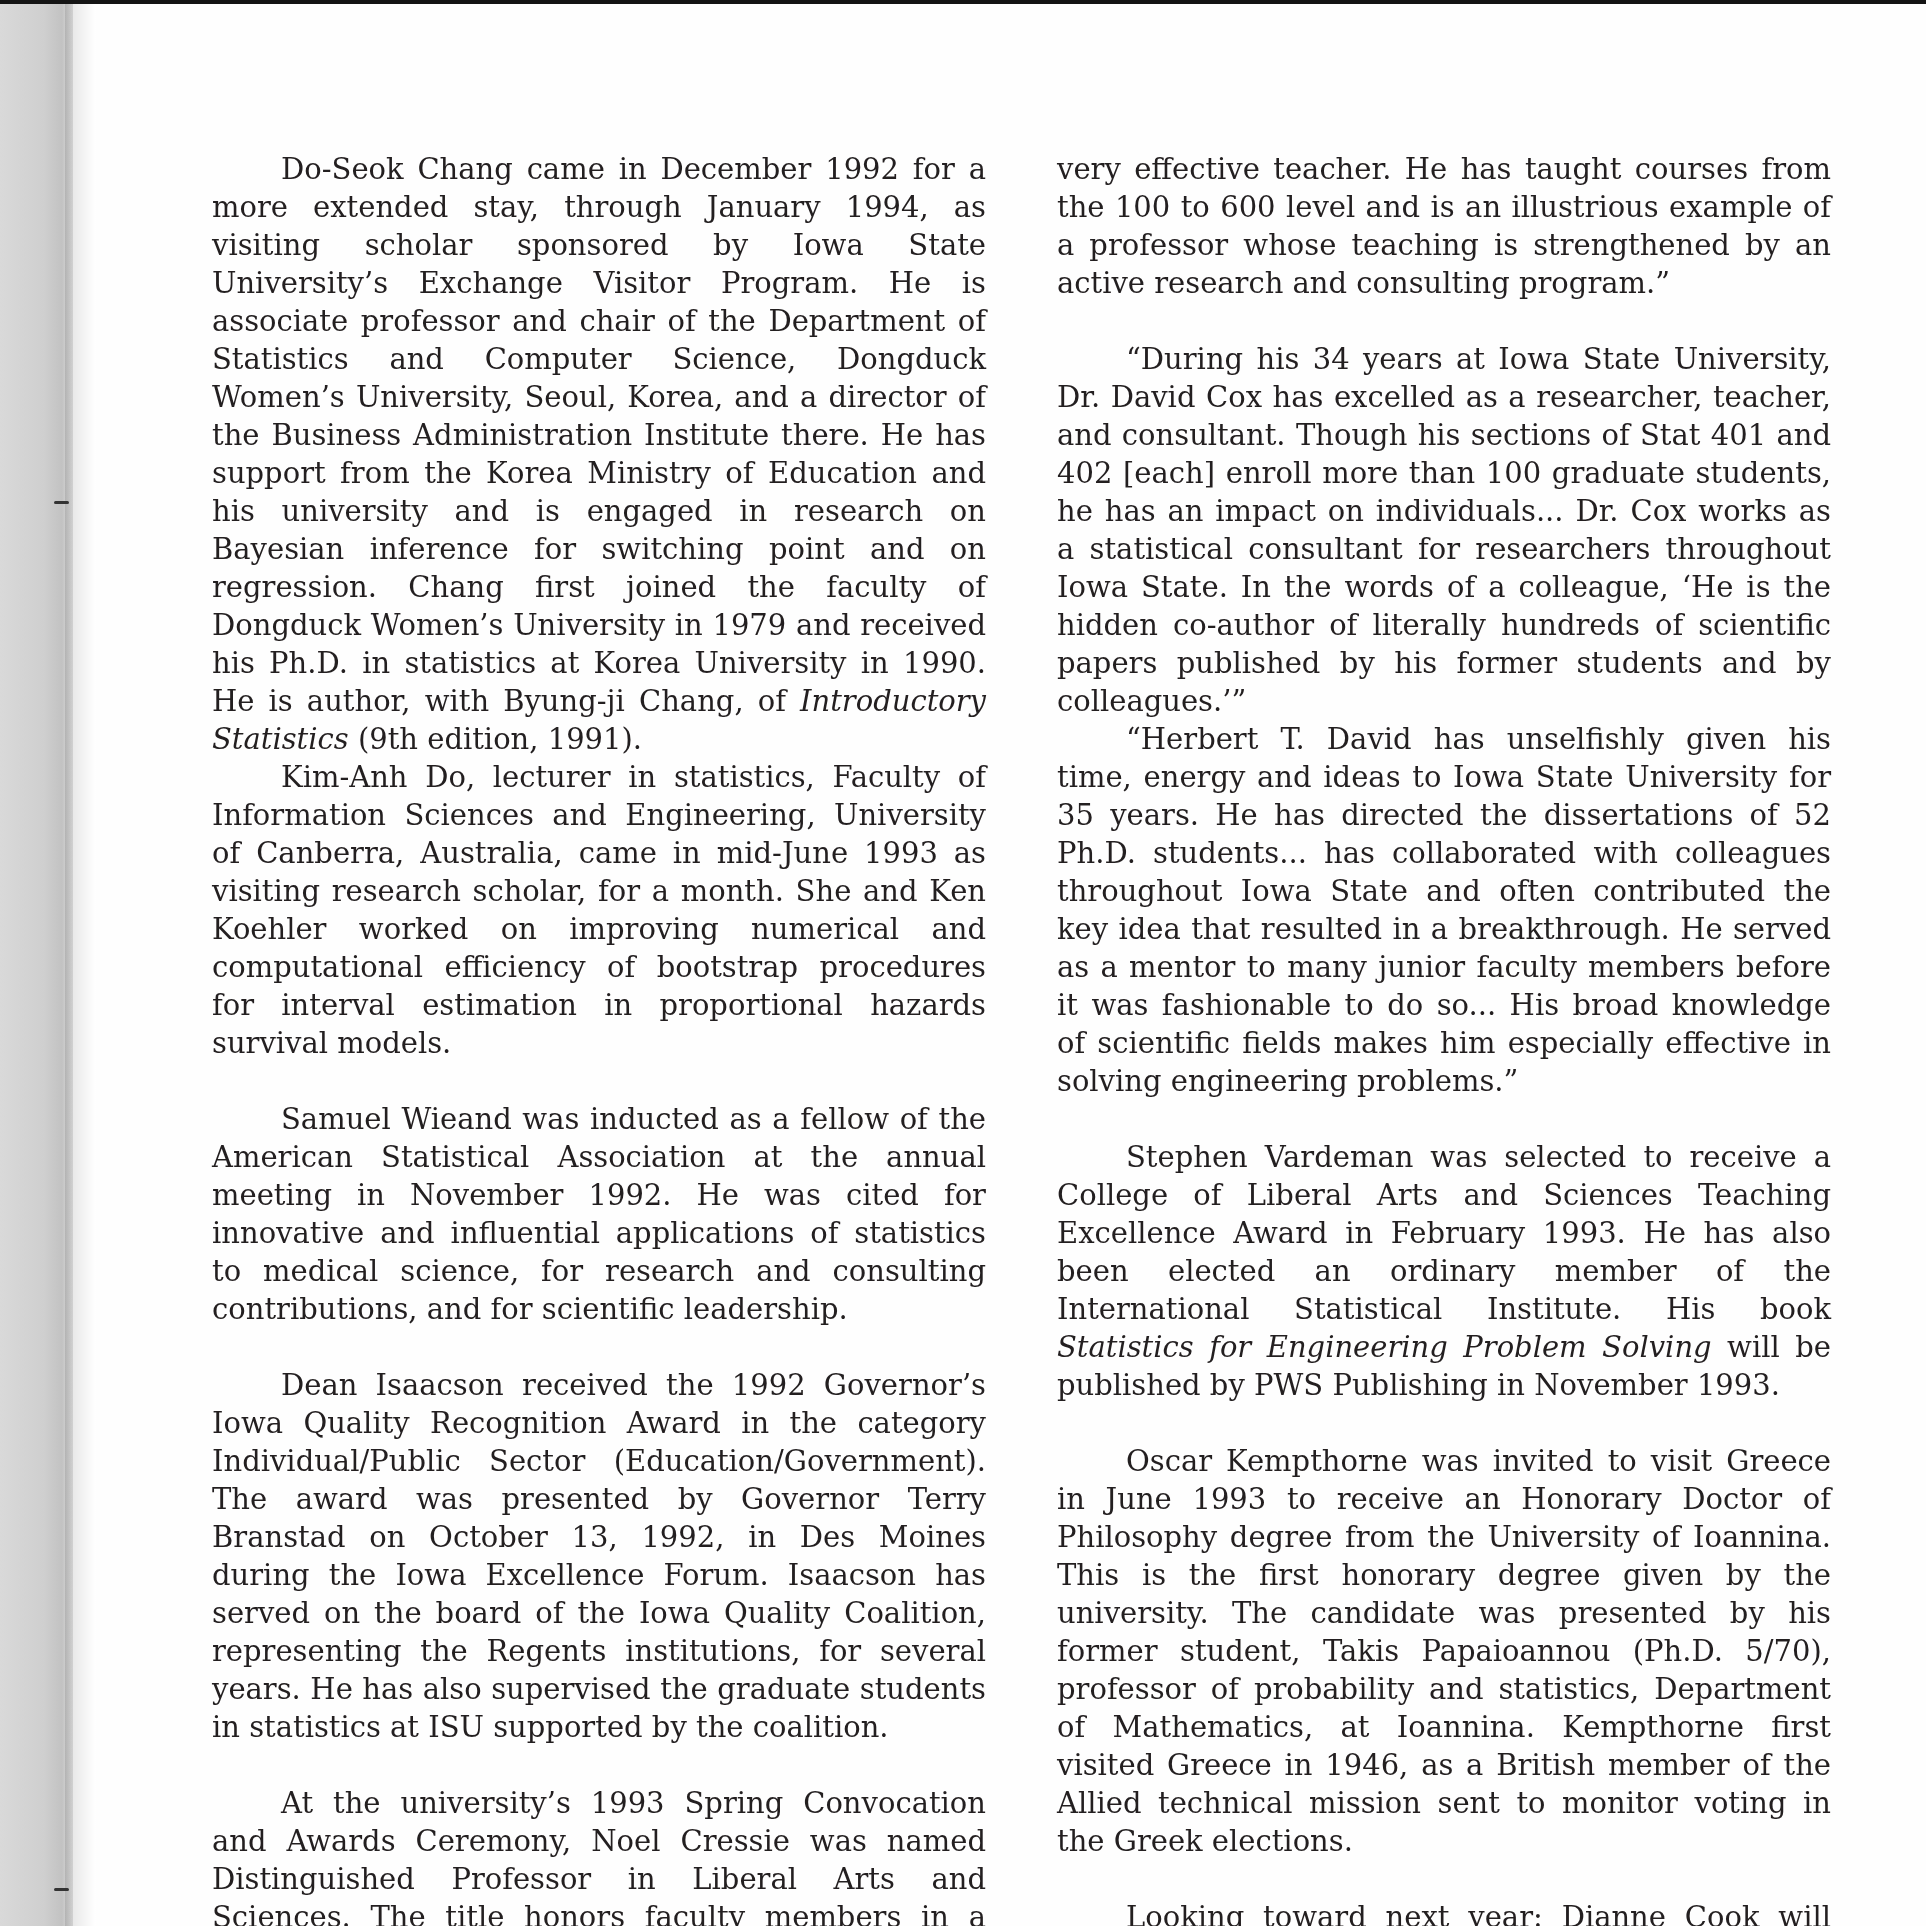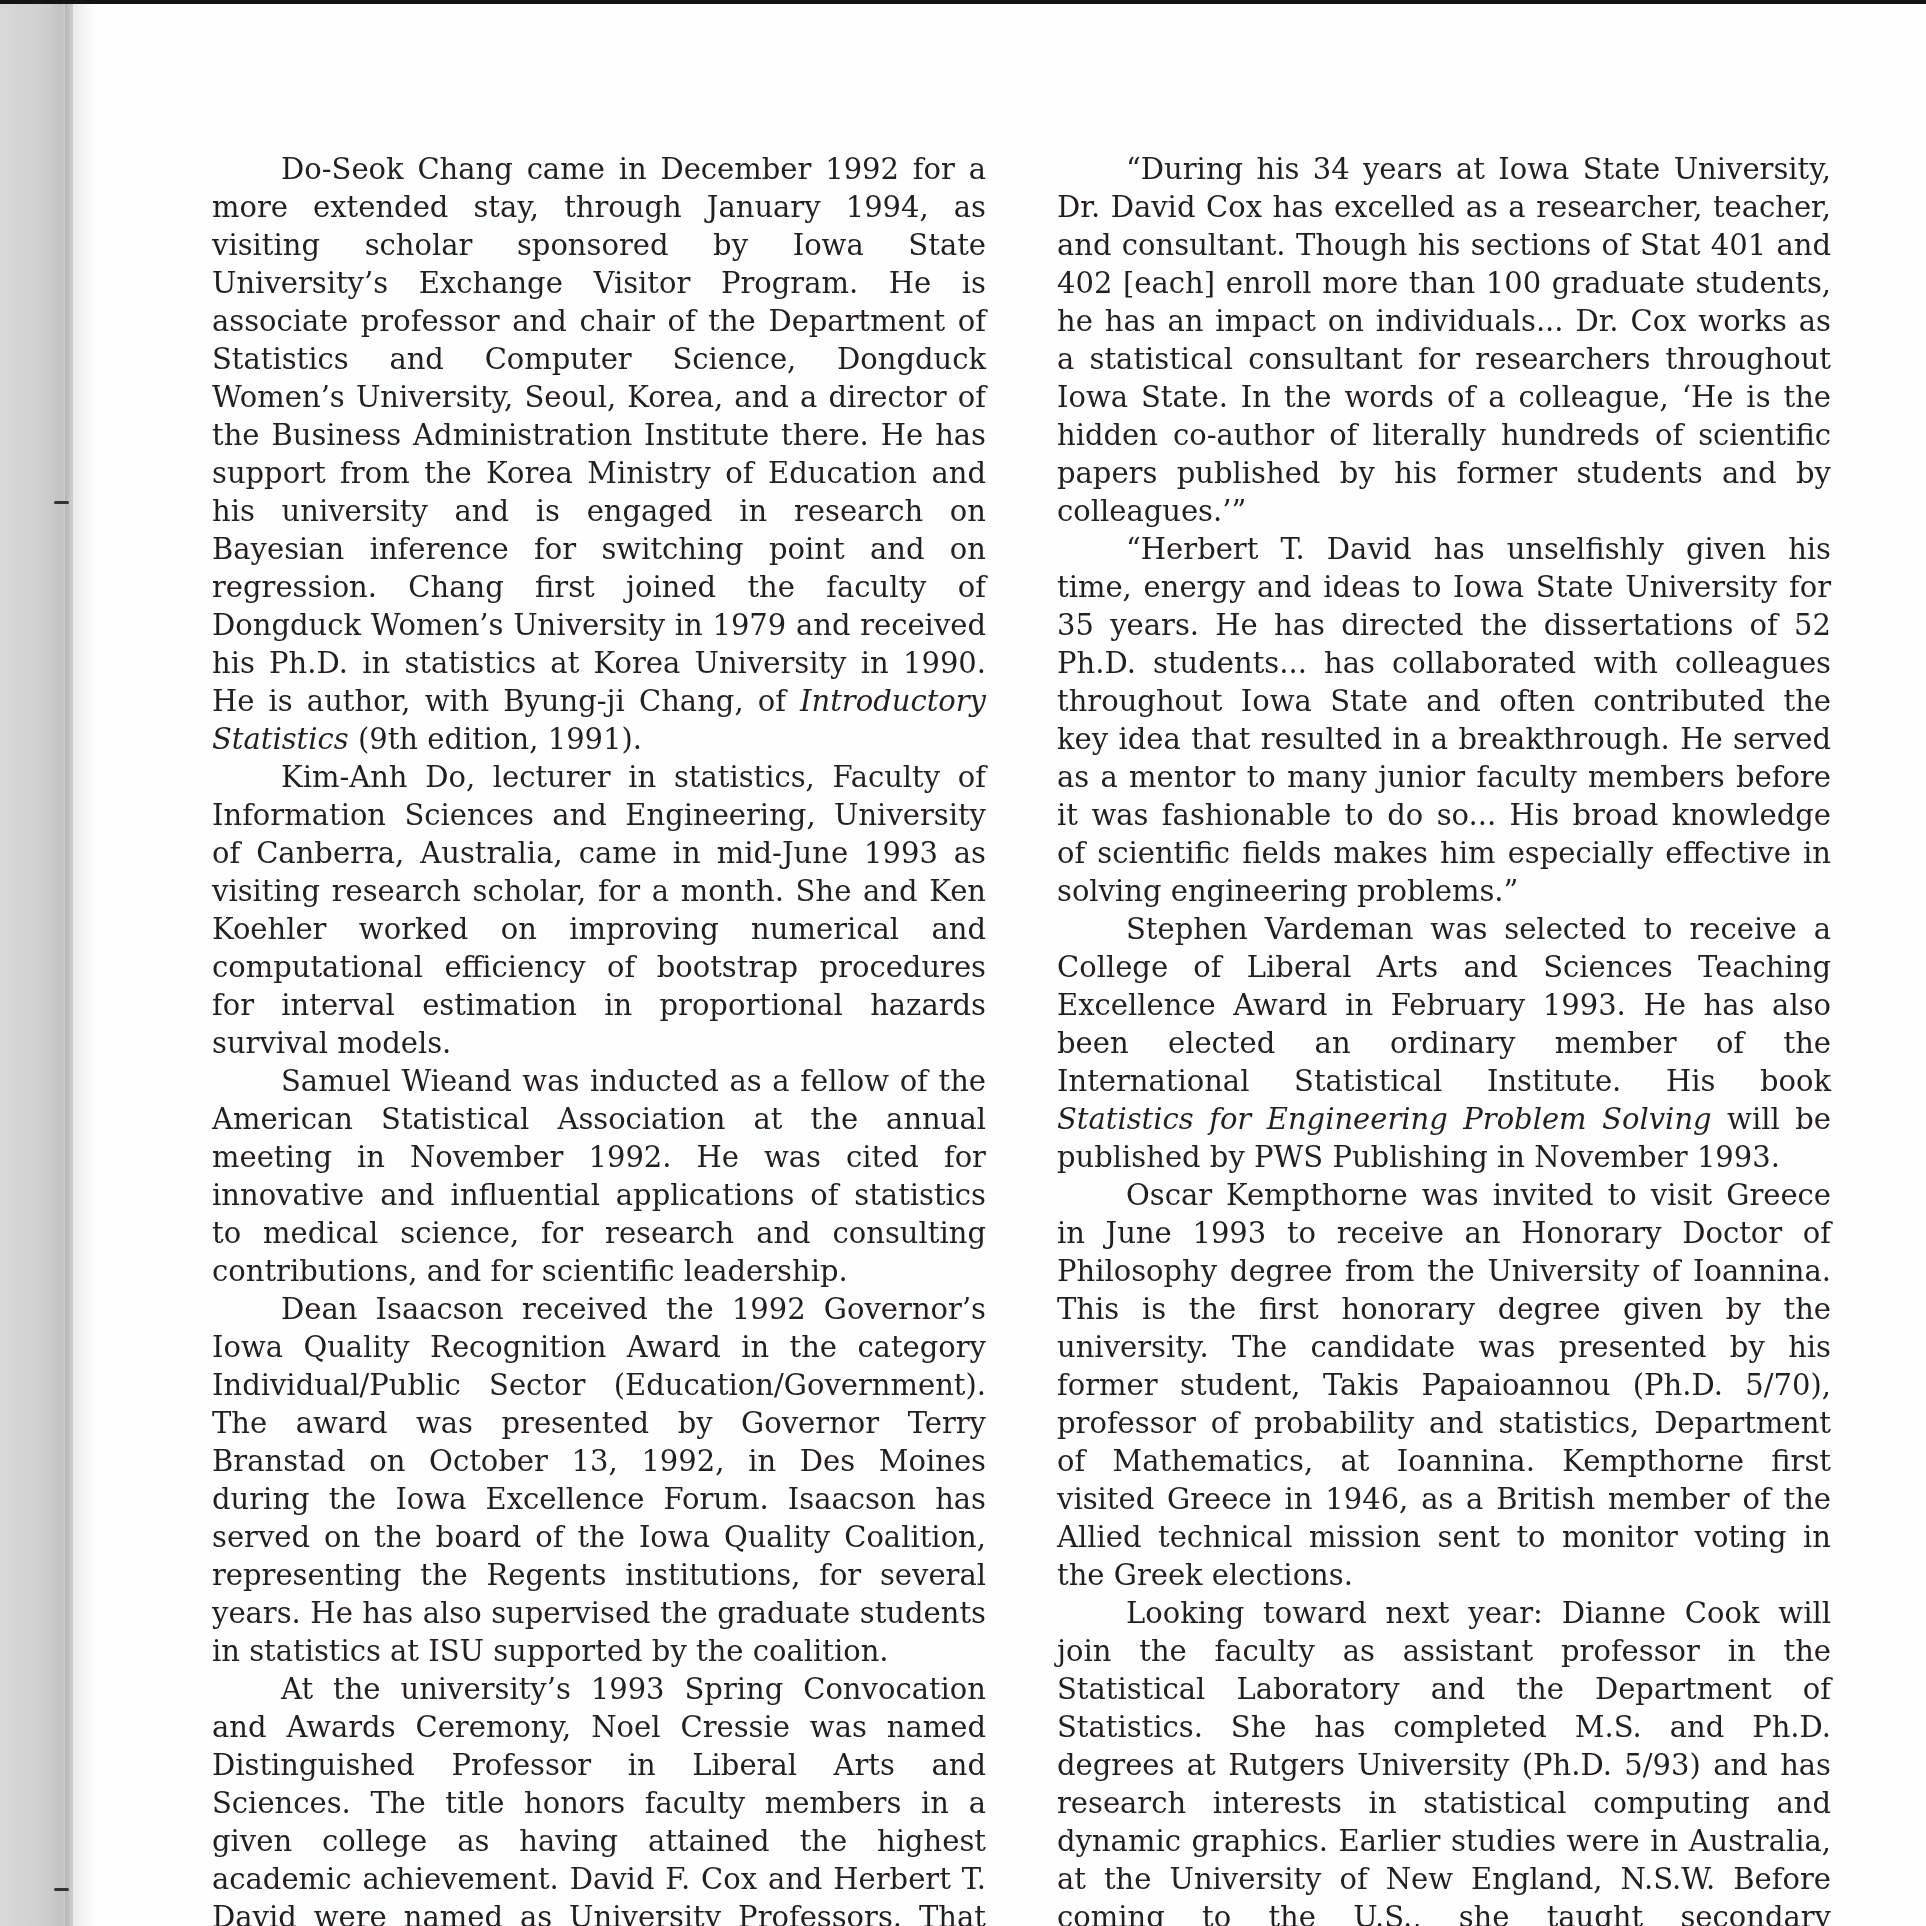--- a/index.html
+++ b/index.html
@@ -54,21 +54,21 @@
       line-height: 38px;
       text-align: justify;
       hyphens: manual;
     }
     .col-left { left: 116px; }
     .col-right { left: 961px; }
     .para {
       margin: 0;
       text-indent: 69px;
     }
-    .gap { }
+    .gap { margin-top: 38px; }
     em { font-style: italic; }
   </style>
 </head>
 <body>
 
 <div class="top-bar"></div>
 <div class="gutter"></div>
 <div class="gutter-shadow"></div>
 <div class="gutter-mark" style="top:501px;"></div>
 <div class="gutter-mark" style="top:1888px;"></div>
@@ -78,20 +78,21 @@
   <div class="column col-left">
     <p class="para"><span>Do-Seok Chang came in December 1992 for a more extended stay, through January 1994, as visiting scholar sponsored by Iowa State University’s Exchange Visitor Program. He is associate professor and chair of the Department of Statistics and Computer Science, Dongduck Women’s University, Seoul, Korea, and a director of the Business Administration Institute there. He has support from the Korea Ministry of Education and his university and is engaged in research on Bayesian inference for switching point and on regression. Chang first joined the faculty of Dongduck Women’s University in 1979 and received his Ph.D. in statistics at Korea University in 1990. He is author, with Byung-ji Chang, of </span><em>Introductory Statistics</em><span> (9th edition, 1991).</span></p>
     <p class="para">Kim-Anh Do, lecturer in statistics, Faculty of Information Sciences and Engineering, University of Canberra, Australia, came in mid-June 1993 as visiting research scholar, for a month. She and Ken Koehler worked on improving numerical and computational efficiency of bootstrap procedures for interval estimation in proportional hazards survival models.</p>
     <p class="para gap">Samuel Wieand was inducted as a fellow of the American Statistical Association at the annual meeting in November 1992. He was cited for innovative and influential applications of statistics to medical science, for research and consulting contributions, and for scientific leadership.</p>
     <p class="para gap">Dean Isaacson received the 1992 Governor’s Iowa Quality Recognition Award in the category Individual/Public Sector (Education/Government). The award was presented by Governor Terry Branstad on October 13, 1992, in Des Moines during the Iowa Excellence Forum. Isaacson has served on the board of the Iowa Quality Coalition, representing the Regents institutions, for several years. He has also supervised the graduate students in statistics at ISU supported by the coalition.</p>
     <p class="para gap">At the university’s 1993 Spring Convocation and Awards Ceremony, Noel Cressie was named Distinguished Professor in Liberal Arts and Sciences. The title honors faculty members in a given college as having attained the highest academic achievement. David F. Cox and Herbert T. David were named as University Professors. That title, conferred for the first time this year, recognizes senior faculty members who have had a significant impact on their departments and the university.</p>
 
   </div>
 
   <div class="column col-right">
+    <p class="para" style="text-indent:0;">very effective teacher. He has taught courses from the 100 to 600 level and is an illustrious example of a professor whose teaching is strengthened by an active research and consulting program.”</p>
     <p class="para gap">“During his 34 years at Iowa State University, Dr. David Cox has excelled as a researcher, teacher, and consultant. Though his sections of Stat 401 and 402 [each] enroll more than 100 graduate students, he has an impact on individuals... Dr. Cox works as a statistical consultant for researchers throughout Iowa State. In the words of a colleague, ‘He is the hidden co-author of literally hundreds of scientific papers published by his former students and by colleagues.’”</p>
     <p class="para">“Herbert T. David has unselfishly given his time, energy and ideas to Iowa State University for 35 years. He has directed the dissertations of 52 Ph.D. students... has collaborated with colleagues throughout Iowa State and often contributed the key idea that resulted in a breakthrough. He served as a mentor to many junior faculty members before it was fashionable to do so... His broad knowledge of scientific fields makes him especially effective in solving engineering problems.”</p>
     <p class="para gap"><span>Stephen Vardeman was selected to receive a College of Liberal Arts and Sciences Teaching Excellence Award in February 1993. He has also been elected an ordinary member of the International Statistical Institute. His book </span><em>Statistics for Engineering Problem Solving</em><span> will be published by PWS Publishing in November 1993.</span></p>
     <p class="para gap">Oscar Kempthorne was invited to visit Greece in June 1993 to receive an Honorary Doctor of Philosophy degree from the University of Ioannina. This is the first honorary degree given by the university. The candidate was presented by his former student, Takis Papaioannou (Ph.D. 5/70), professor of probability and statistics, Department of Mathematics, at Ioannina. Kempthorne first visited Greece in 1946, as a British member of the Allied technical mission sent to monitor voting in the Greek elections.</p>
     <p class="para gap">Looking toward next year: Dianne Cook will join the faculty as assistant professor in the Statistical Laboratory and the Department of Statistics. She has completed M.S. and Ph.D. degrees at Rutgers University (Ph.D. 5/93) and has research interests in statistical computing and dynamic graphics. Earlier studies were in Australia, at the University of New England, N.S.W. Before coming to the U.S., she taught secondary mathematics in Australia and held research positions at Australian National University. Yasuo Amemiya has been promoted to full professor. Peter Sherman has been awarded tenure and promotion to associate professor. Shashikala Sukhatme will be at Case Western Reserve University as visiting professor in the Department of Epidemiology and Biostatistics summer and fall 1993. Soumendra Lahiri will visit Australia and work with Peter Hall during spring semester 1994.</p>
   </div>
 
 </div>
 
 

